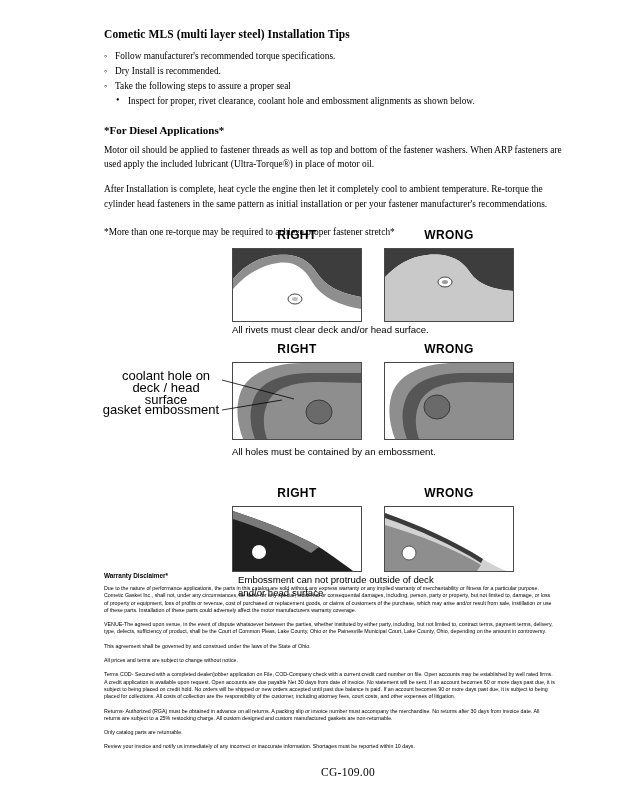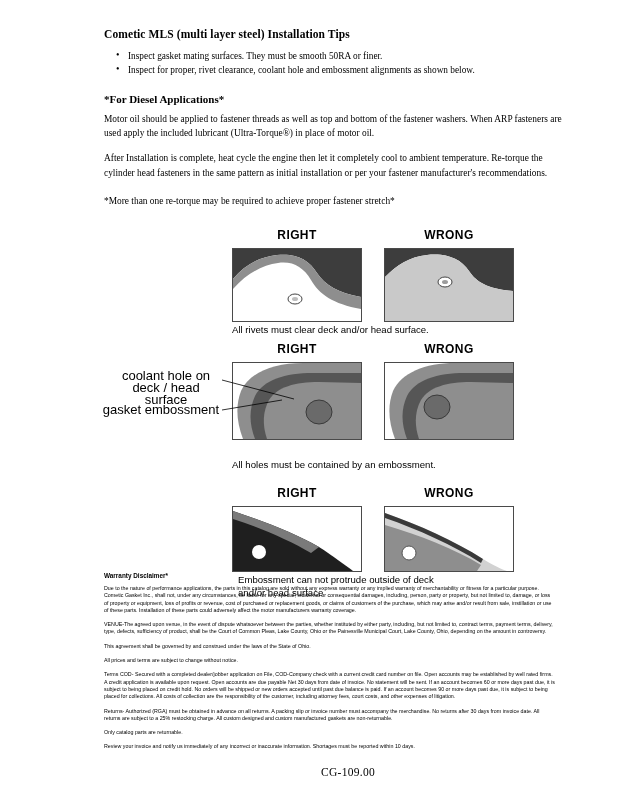--- a/index.html
+++ b/index.html
@@ -153,23 +153,27 @@
   .docnum span { padding-left: 78px; font-family: Liberation Serif, serif; }
 </style>
 </head>
 <body>
 
 <div class="page">
 
   <div class="content">
     <h1 class="title">Cometic MLS (multi layer steel) Installation Tips</h1>
 
+    <ul class="bullets">
+      <li>Follow manufacturer's recommended torque specifications.</li>
+      <li>Dry Install is recommended.</li>
+      <li>Take the following steps to assure a proper seal</li>
+    </ul>
 
     <ul class="subbullets">
-      <li>Inspect gasket mating surfaces.  They must be smooth 50RA or finer.</li>
       <li>Inspect for proper, rivet clearance, coolant hole and embossment alignments as shown below.</li>
     </ul>
 
     <h2 class="subhead">*For Diesel Applications*</h2>
     <p class="body">Motor oil should be applied to fastener threads as well as top and bottom of the fastener washers. When ARP fasteners are used apply the included lubricant (Ultra-Torque®) in place of motor oil.</p>
     <p class="body">After Installation is complete, heat cycle the engine then let it completely cool to ambient temperature. Re-torque the cylinder head fasteners in the same pattern as initial installation or per your fastener manufacturer's recommendations.</p>
     <p class="note">*More than one re-torque may be required to achieve proper fastener stretch*</p>
   </div>
 
   <div class="figures">
@@ -229,21 +233,21 @@
         <span>coolant hole on</span><br>
         <span>deck / head surface</span>
       </div>
       <div class="callout-text" style="left:100px;top:62px;width:122px;">gasket embossment</div>
 
       <svg style="position:absolute;left:222px;top:20px;width:110px;height:76px;" width="110" height="76">
         <line x1="0" y1="18" x2="72" y2="37" stroke="#000" stroke-width="0.8"></line>
         <line x1="0" y1="48" x2="60" y2="38" stroke="#000" stroke-width="0.8"></line>
       </svg>
 
-      <div class="fig-caption" style="position:absolute;left:232px;top:117px;width:330px;">All holes must be contained by an embossment.</div>
+      <div class="fig-caption" style="position:absolute;left:232px;top:104px;width:330px;">All holes must be contained by an embossment.</div>
     </div>
 
     <div class="fig-row" style="height:120px;margin-top:14px;">
       <div class="fig-label" style="position:absolute;left:232px;top:0;width:130px;">RIGHT</div>
       <div class="fig-label" style="position:absolute;left:384px;top:0;width:130px;">WRONG</div>
 
       <div class="panel" style="left:232px;top:20px;width:128px;height:64px;">
         <svg width="128" height="64" viewBox="0 0 128 64" preserveAspectRatio="none">
           <rect x="0" y="0" width="128" height="64" fill="#ffffff"></rect>
           <path d="M0,4 C30,14 62,26 86,40 C100,49 112,58 120,64 L0,64 Z" fill="#1f1f1f"></path>

